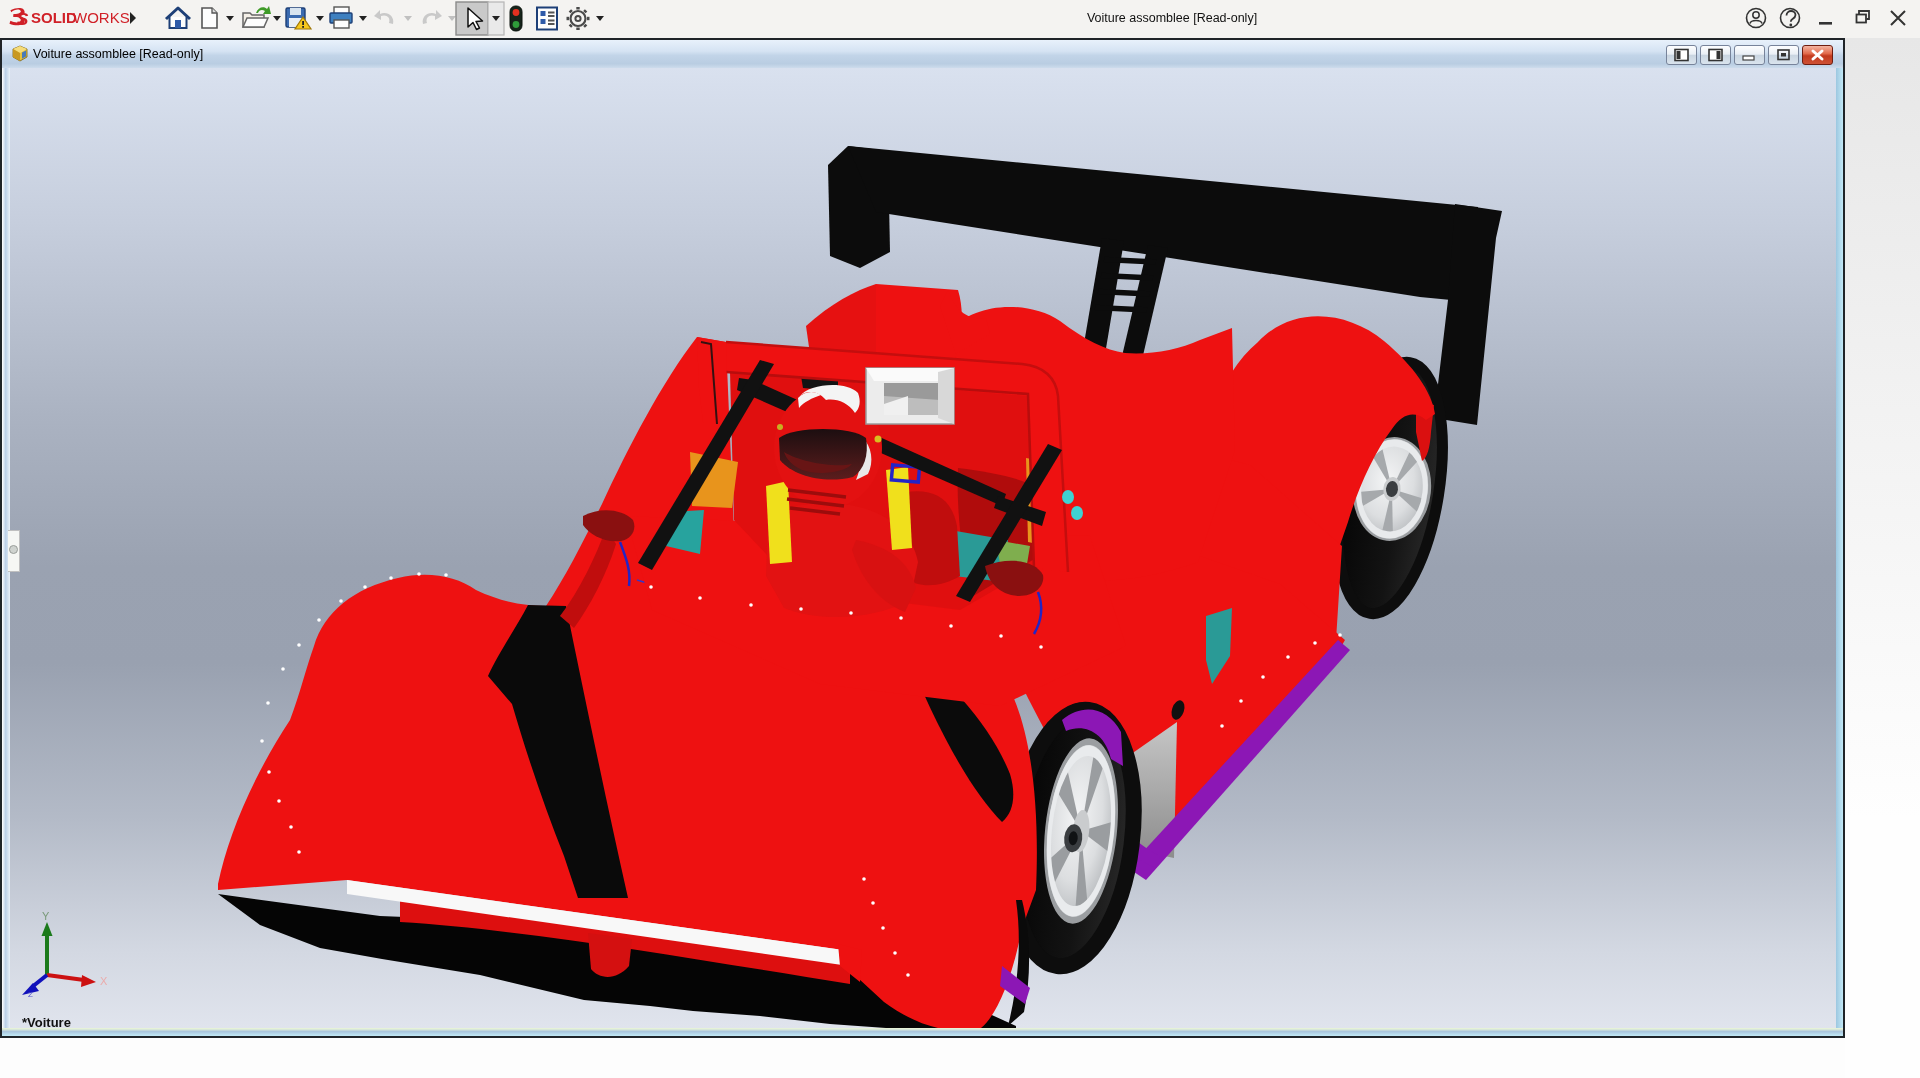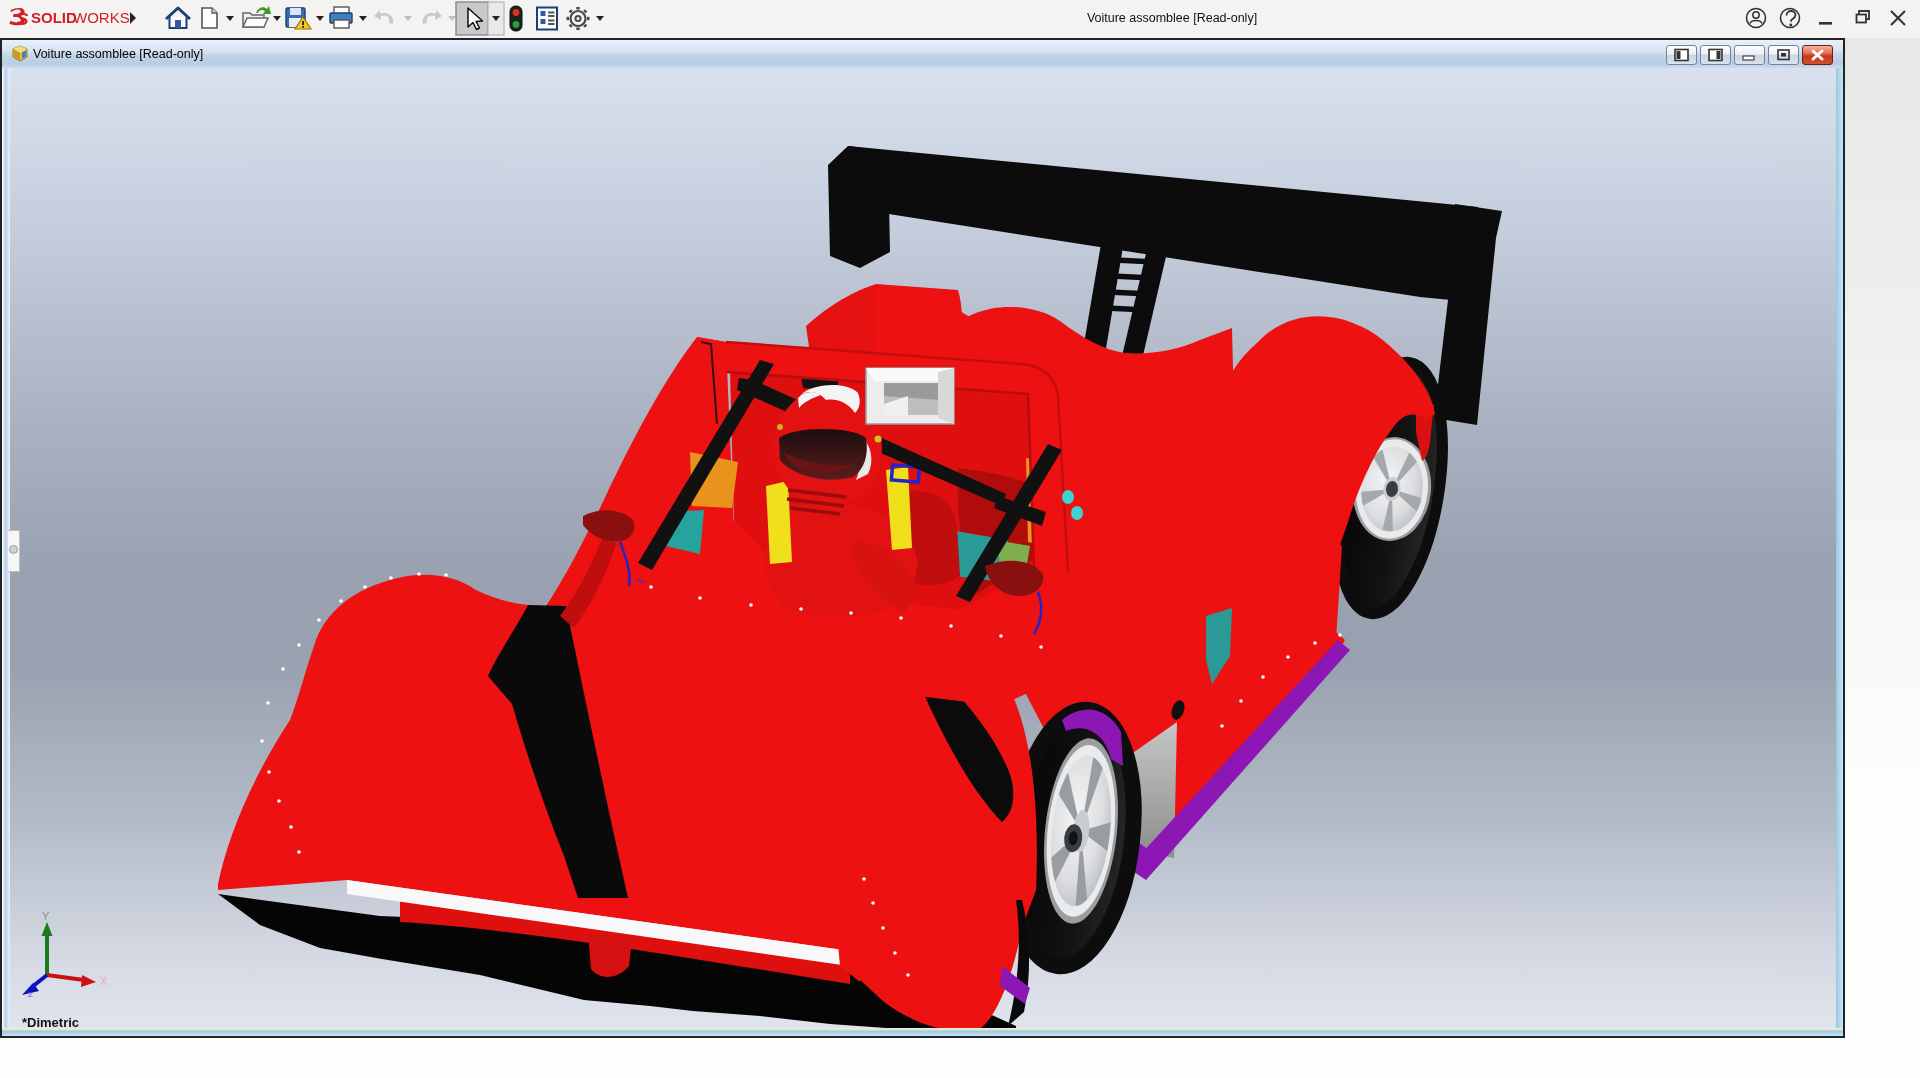--- a/index.html
+++ b/index.html
@@ -381,21 +381,21 @@
  <text x="42" y="920" font-family="Liberation Sans, sans-serif" font-size="11" fill="#7a9a7a">Y</text>
  <line x1="47" y1="975" x2="84" y2="980" stroke="#cc1111" stroke-width="4"></line>
  <path d="M96,982 L82,975 L81,987 Z" fill="#cc1111"></path>
  <text x="100" y="985" font-family="Liberation Sans, sans-serif" font-size="11" fill="#eaacac">X</text>
  <line x1="47" y1="975" x2="32" y2="987" stroke="#1111bb" stroke-width="4"></line>
  <path d="M22,995 L33,983 L39,991 Z" fill="#1111bb"></path>
  <text x="28" y="997" font-family="Liberation Sans, sans-serif" font-size="8" fill="#5555cc">Z</text>
 </g>
 
 </svg>
-    <div id="dimetric">*Dimetric</div>
+    <div id="dimetric">*Voiture</div>
   </div>
   <div id="borderL"></div>
   <div id="borderR"></div>
   <div id="borderB"></div>
   <div id="splitter">
         <div class="dot"></div>
       </div>
  </div>
 </div>
 

